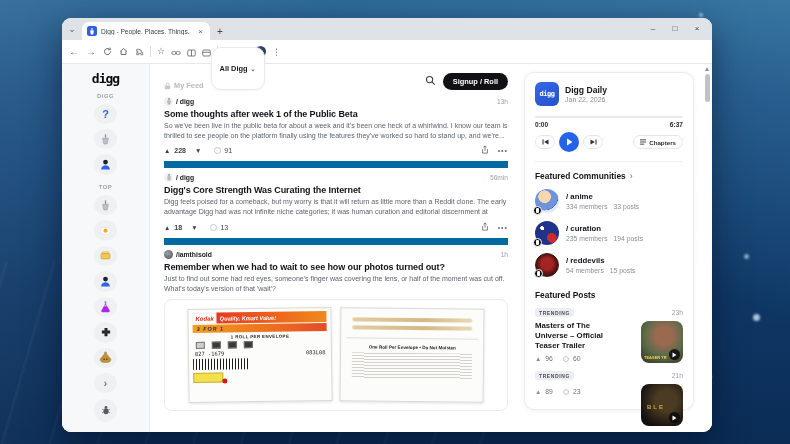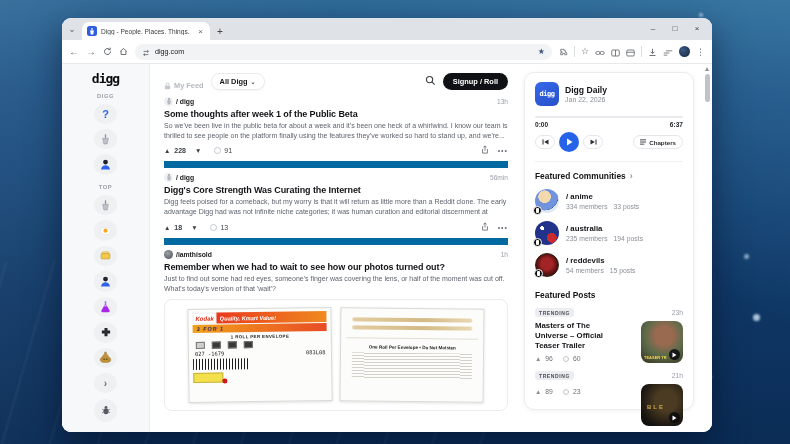--- a/index.html
+++ b/index.html
@@ -61,21 +61,21 @@
   .sicon svg { display:block; }
   .qmark { color:#2e62e9; font-weight:bold; font-size:11px; }
   .chev { color:#6a6f76; font-size:10px; font-weight:bold; }
   .sidebottom { margin-top:auto; margin-bottom:8px; display:flex; flex-direction:column; align-items:center; }
 
   .feed { flex:1; padding:6px 204px 0 14px; min-width:0; }
   .feedinner { width:100%; }
   .feedhead { display:flex; align-items:flex-end; gap:7px; height:20px; margin-bottom:2px; }
   .myfeed { display:flex; align-items:center; gap:3px; color:#b4b9bf; font-size:7.4px; font-weight:bold; }
   .pill-filter { display:flex; align-items:center; gap:3px; background:#fff; border:1px solid #e8eaec;
-    box-shadow:0 1px 2px rgba(0,0,0,.05); border-radius:10px; padding:3px 8px; font-size:7.4px;
+    box-shadow:0 1px 2px rgba(0,0,0,.05); border-radius:10px; padding:16px 8px; font-size:7.4px;
     font-weight:bold; color:#17181a; }
   .pf-caret { font-size:6px; color:#555; }
   .headspace { flex:1; }
   .signup { background:#101114; color:#fff; border-radius:11px; padding:4px 10px; font-size:7.4px;
     font-weight:bold; }
 
   .post { padding:5px 0 6px; border-bottom:7px solid #0369a1; }
   .post:last-child { border-bottom:none; }
   .pmeta { display:flex; align-items:center; gap:3px; }
   .pavatar { width:9px; height:9px; border-radius:50%; display:flex; align-items:center; justify-content:center; flex:none; }
@@ -228,29 +228,20 @@
         <svg width="9" height="9" viewBox="0 0 12 12">
             <path d="M10 6a4 4 0 1 1-1.2-2.8" fill="none" stroke="#5f6368" stroke-width="1.3"></path>
             <path d="M9.6 0.8v2.8H6.8" fill="none" stroke="#5f6368" stroke-width="1.3"></path>
           </svg>
       </span>
       <span class="navbtn">
         <svg width="9" height="9" viewBox="0 0 12 12">
             <path d="M1.5 6 6 2l4.5 4M2.8 5.4V10h6.4V5.4" fill="none" stroke="#5f6368" stroke-width="1.2"></path>
           </svg>
       </span>
-      <div class="addressbar">
-        <span>
-          <svg width="8" height="8" viewBox="0 0 10 10">
-              <path d="M2 3h6M6.3 1.4 8 3 6.3 4.6M8 7H2M3.7 5.4 2 7l1.7 1.6" fill="none" stroke="#5f6368" stroke-width="1"></path>
-            </svg>
-        </span>
-        <span class="url">digg.com</span>
-        <span class="abar-star">★</span>
-      </div>
       <div class="tbicons">
         <span>
           <svg width="9" height="9" viewBox="0 0 12 12">
               <path d="M4.5 2h3v2h2v3h2v3h-3V8h-3v2h-3V7h2V5h-2V2z" transform="scale(.9)" fill="none" stroke="#5f6368" stroke-width="1.1"></path>
             </svg>
         </span>
         <span class="sep"></span>
         <span class="navbtn" style="font-size:9px">☆</span>
         <span>
           <svg width="10" height="8" viewBox="0 0 14 10">
@@ -569,21 +560,21 @@
             </div>
           </span>
         </div>
         <div class="comm">
           <span class="cavatar cav-aus">
             <span class="cbadge">
                 <i></i>
               </span>
           </span>
           <span>
-            <div class="cname">/ australia</div>
+            <div class="cname">/ curation</div>
             <div class="cstats">
               <span>235 members</span>
               <span>194 posts</span>
             </div>
           </span>
         </div>
         <div class="comm">
           <span class="cavatar cav-red">
             <span class="cbadge">
                 <i></i>

